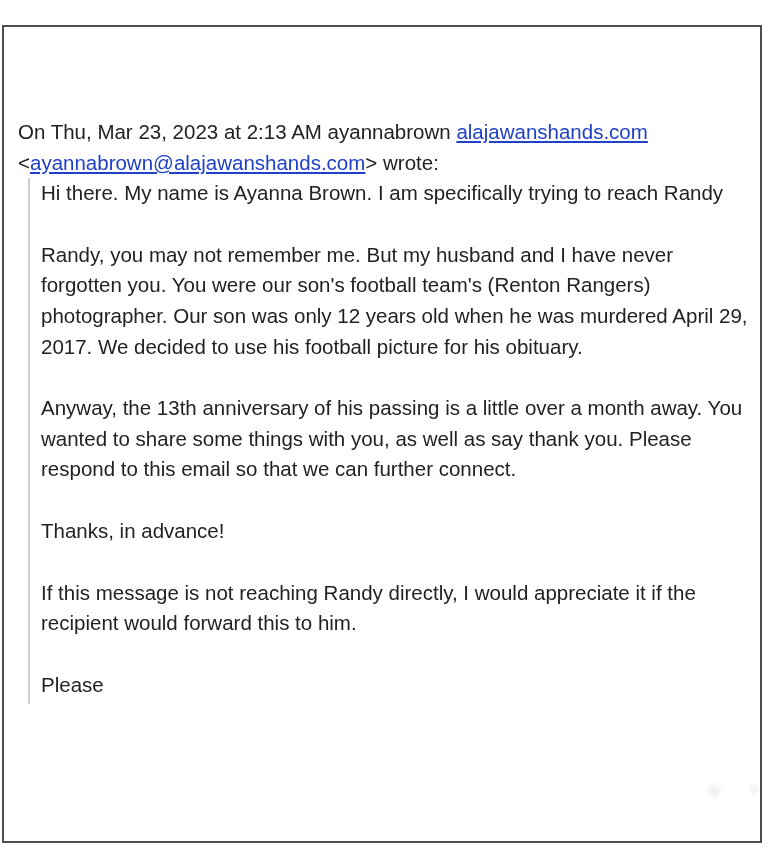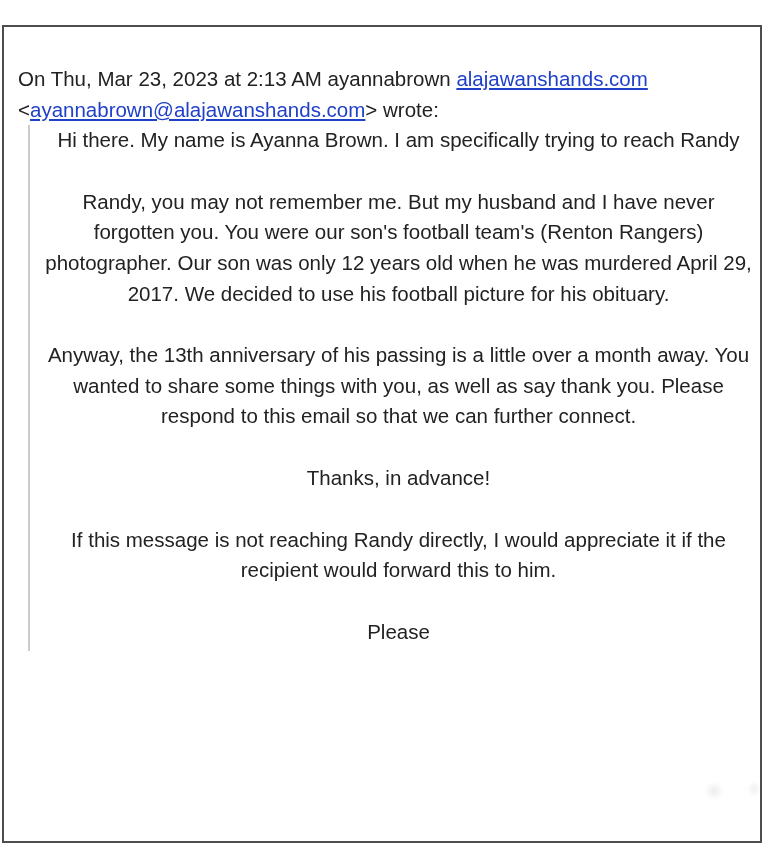--- a/index.html
+++ b/index.html
@@ -16,38 +16,38 @@
     width: 760px;
     height: 818px;
     box-sizing: border-box;
     border: 2px solid var(--frame-border, #4d4d4d);
     background: #ffffff;
     overflow: hidden;
     font-family: "Liberation Sans", "DejaVu Sans", sans-serif;
     font-size: 20.5px;
     line-height: 30.6px;
     color: var(--text, #222222);
-    padding: 37px 4px 0 14px;
+    padding: 90px 4px 0 14px;
   }
   .attr-line {
     white-space: nowrap;
   }
   a.mail-link {
     color: var(--link, #1f40c8);
     text-decoration: underline;
     cursor: pointer;
   }
   blockquote.quote {
     margin: 0 0 0 10px;
     border-left: 2px solid var(--quote-bar, #cccccc);
     padding: 0 0 4px 11px;
   }
   .qpara { margin: 0; }
   .qpara + .qpara { margin-top: 31px; }
-  .qline { white-space: nowrap; text-align: center; }
+  .qline { white-space: nowrap; }
   .smudge {
     position: absolute;
     left: 688px;
     top: 748px;
     width: 72px;
     height: 34px;
     pointer-events: none;
     background-image:
       radial-gradient(ellipse 14px 14px at 22px 16px, rgba(175,175,175,0.22), rgba(255,255,255,0) 70%),
       radial-gradient(ellipse 10px 12px at 62px 14px, rgba(175,175,175,0.18), rgba(255,255,255,0) 70%);

